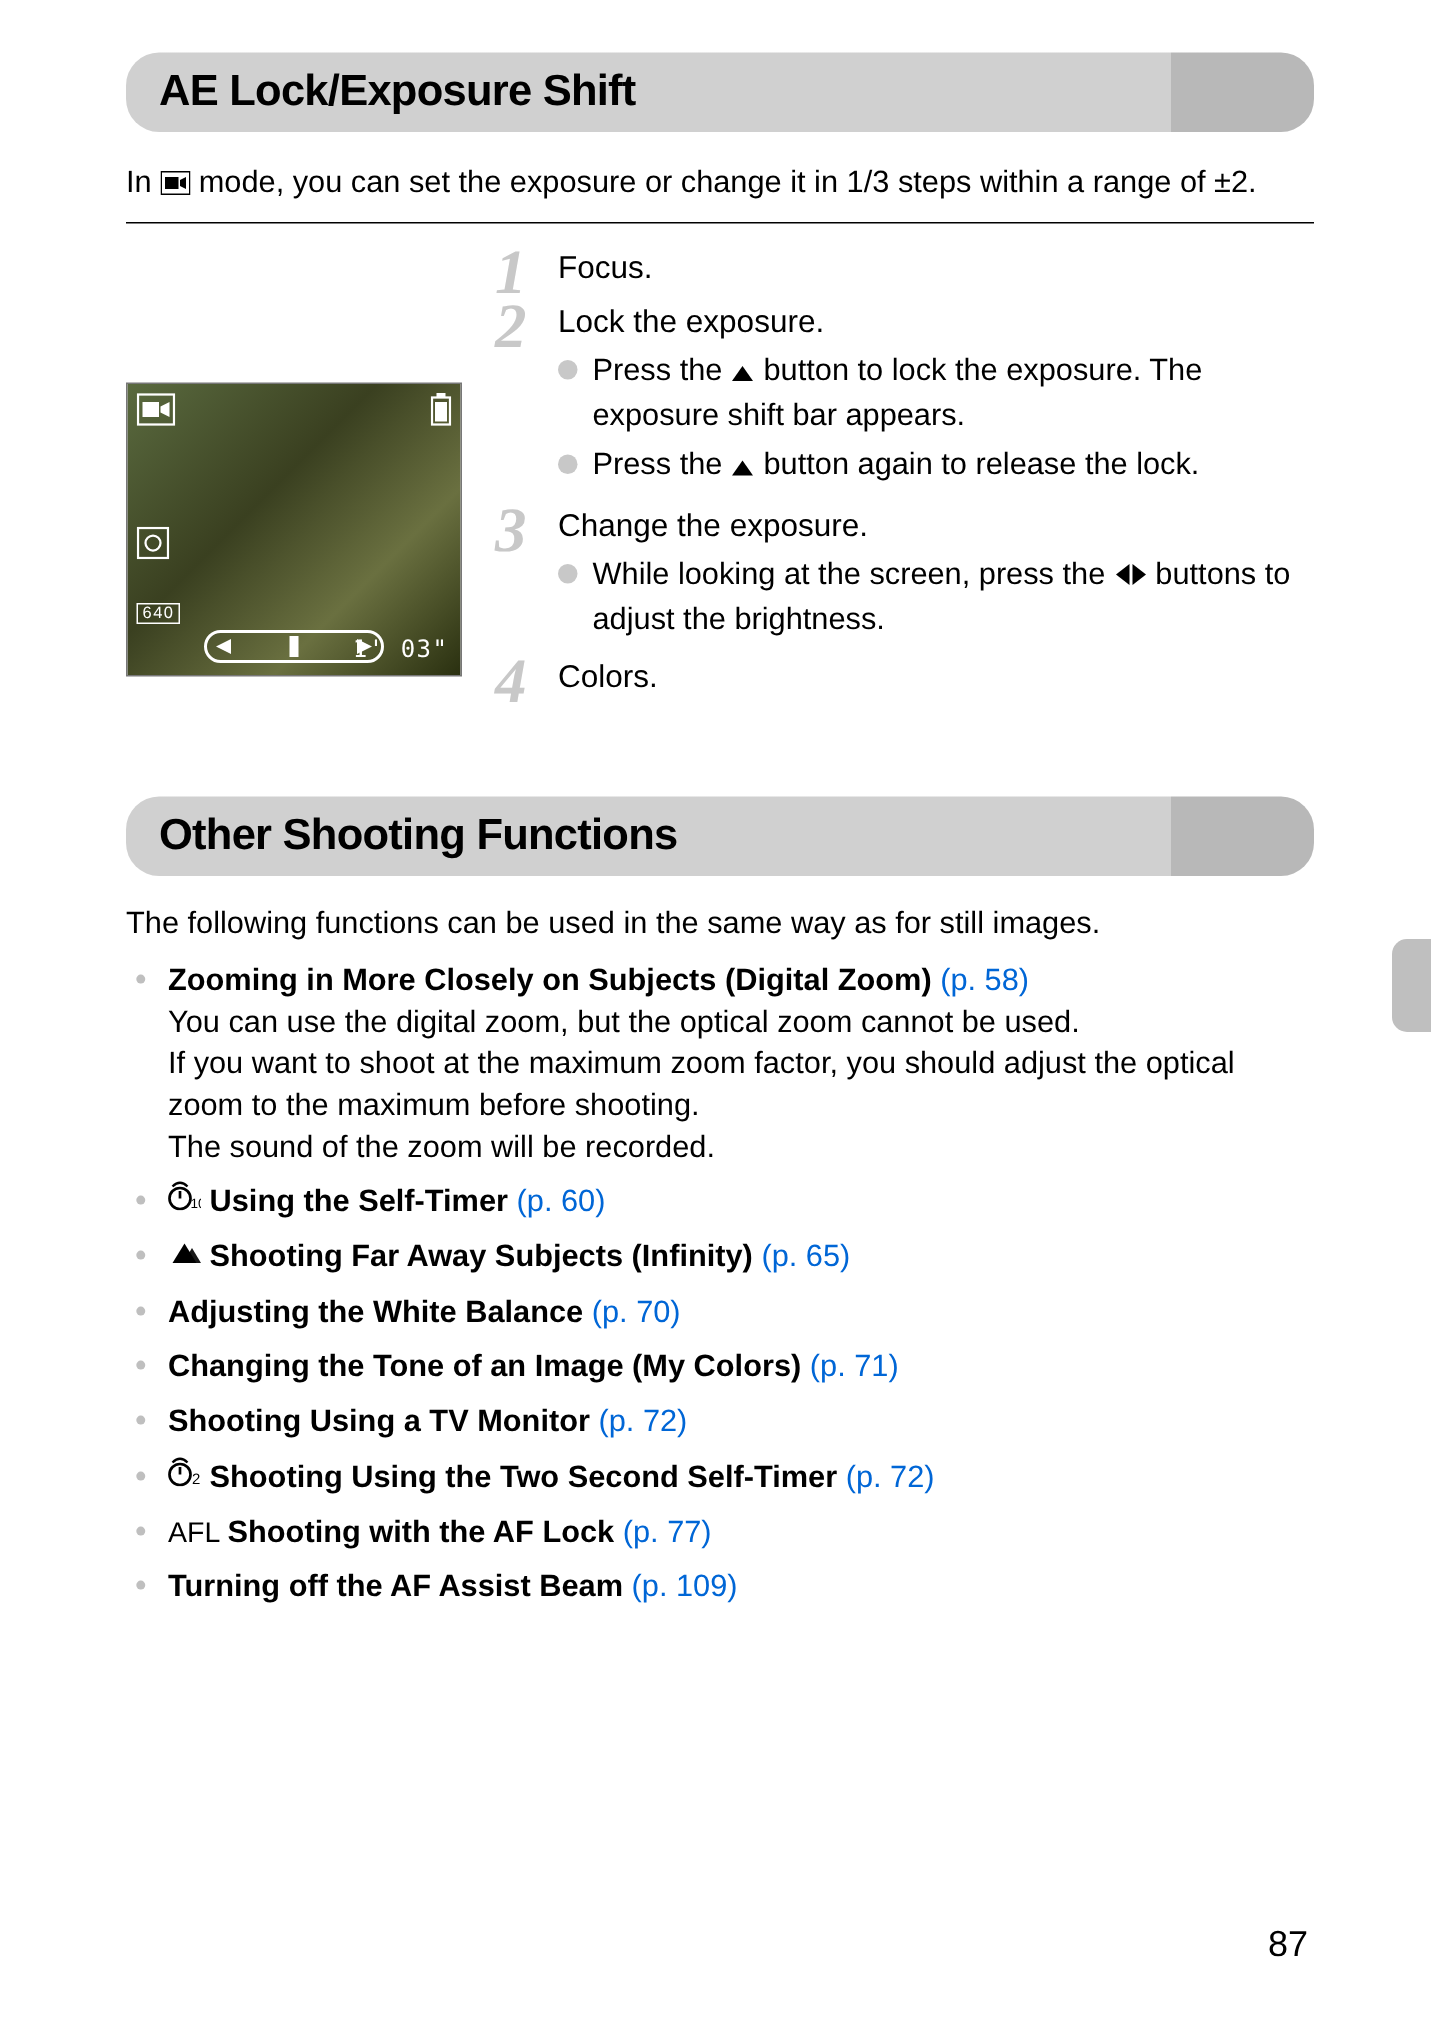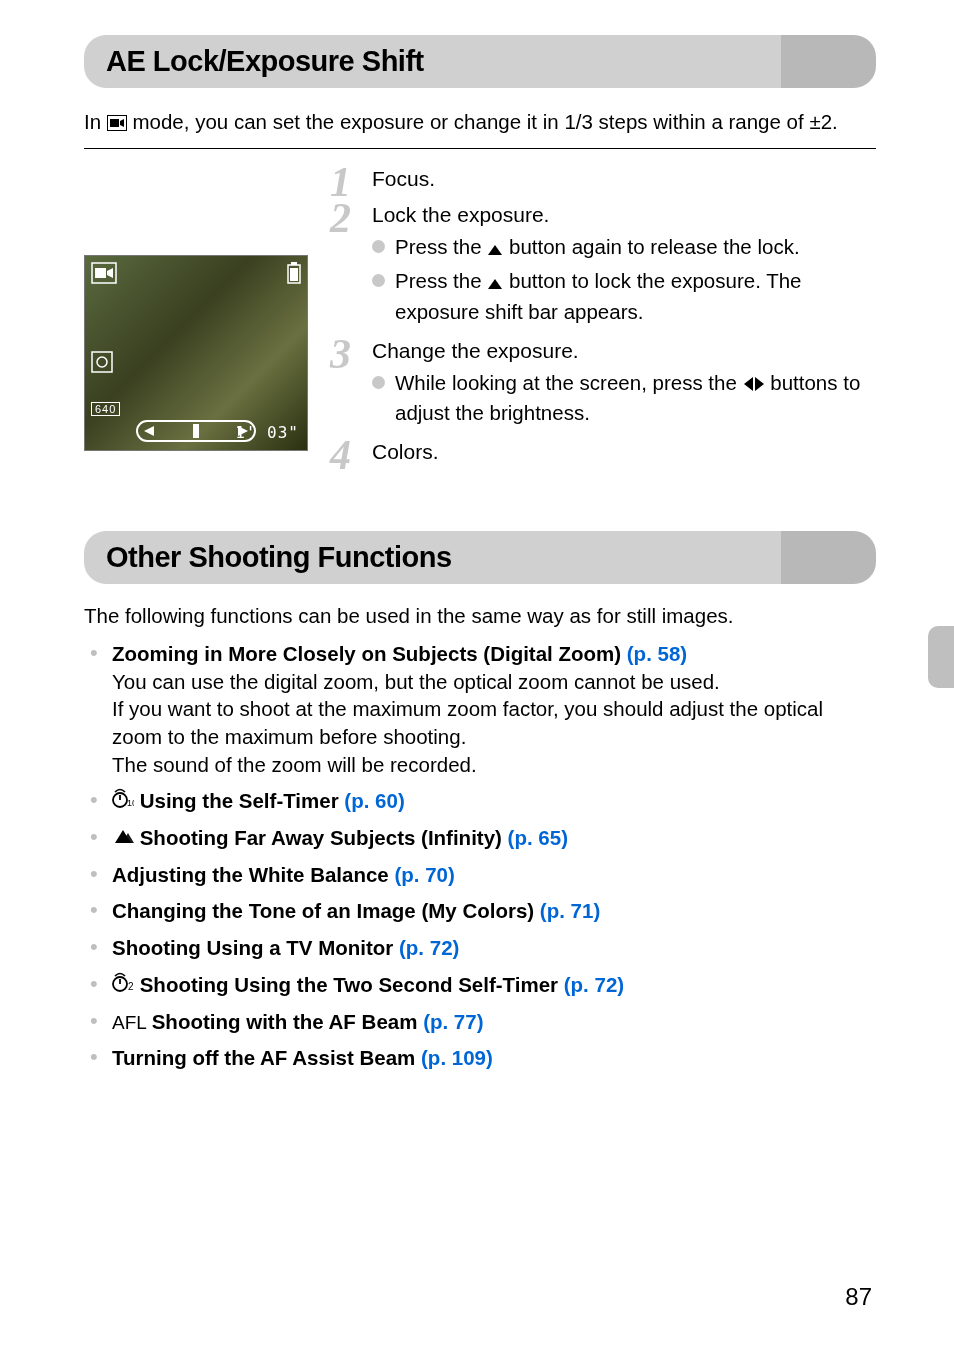--- a/index.html
+++ b/index.html
@@ -136,21 +136,21 @@
     left: 6px;
     top: -2px;
     color: #bfbfbf;
     font-size: 22px;
   }
   .func-title {
     font-weight: 700;
   }
   .page-link {
     color: #0066d6;
-    font-weight: 700;
+    font-weight: 400;
   }
   .func-desc {
     font-weight: 400;
   }
   .page-num {
     position: absolute;
     bottom: 34px;
     right: 82px;
     font-size: 24px;
   }
@@ -232,27 +232,27 @@
       <div class="step-title">Focus.</div>
     </div>
 
     <div class="step">
       <span class="num">2</span>
       <div class="step-title">Lock the exposure.</div>
       <div class="bullet-line">
         <span class="circ-bullet"></span>
         <span><span>Press the </span><span class="inline-icon"><svg width="16" height="12" viewBox="0 0 16 12">
                 <polygon points="8,1 15,11 1,11" fill="#000"></polygon>
-              </svg></span><span> button again to release the lock.</span></span>
+              </svg></span><span> button to lock the exposure. The exposure shift bar appears.</span></span>
       </div>
       <div class="bullet-line">
         <span class="circ-bullet"></span>
         <span><span>Press the </span><span class="inline-icon"><svg width="16" height="12" viewBox="0 0 16 12">
                 <polygon points="8,1 15,11 1,11" fill="#000"></polygon>
-              </svg></span><span> button to lock the exposure. The exposure shift bar appears.</span></span>
+              </svg></span><span> button again to release the lock.</span></span>
       </div>
     </div>
 
     <div class="step">
       <span class="num">3</span>
       <div class="step-title">Change the exposure.</div>
       <div class="bullet-line">
         <span class="circ-bullet"></span>
         <span><span>While looking at the screen, press the </span><span class="inline-icon"><svg width="22" height="16" viewBox="0 0 22 16">
                 <polygon points="1,8 10,1 10,15" fill="#000"></polygon>
@@ -314,21 +314,21 @@
   <li>
     <span class="func-title"><span class="small-icon"><svg width="22" height="20" viewBox="0 0 22 20">
             <circle cx="8" cy="12" r="7" fill="none" stroke="#000" stroke-width="1.8"></circle>
             <line x1="8" y1="12" x2="8" y2="7" stroke="#000" stroke-width="1.8"></line>
             <path d="M 3 4 Q 8 -1 13 4" fill="none" stroke="#000" stroke-width="1.6"></path>
             <text x="16" y="18" font-size="10" font-family="Arial" font-weight="400">2</text>
           </svg></span><span> Shooting Using the Two Second Self-Timer </span></span><span class="page-link">(p. 72)</span>
   </li>
 
   <li>
-    <span class="func-title"><span class="small-icon" style="font-family:Arial;font-weight:400;font-size:19px;width:34px;">AFL</span><span> Shooting with the AF Beam </span></span><span class="page-link">(p. 77)</span>
+    <span class="func-title"><span class="small-icon" style="font-family:Arial;font-weight:400;font-size:19px;width:34px;">AFL</span><span> Shooting with the AF Lock </span></span><span class="page-link">(p. 77)</span>
   </li>
 
   <li>
     <span class="func-title">Turning off the AF Assist Beam </span><span class="page-link">(p. 109)</span>
   </li>
 
 </ul>
 
 <div class="page-num">87</div>
 

